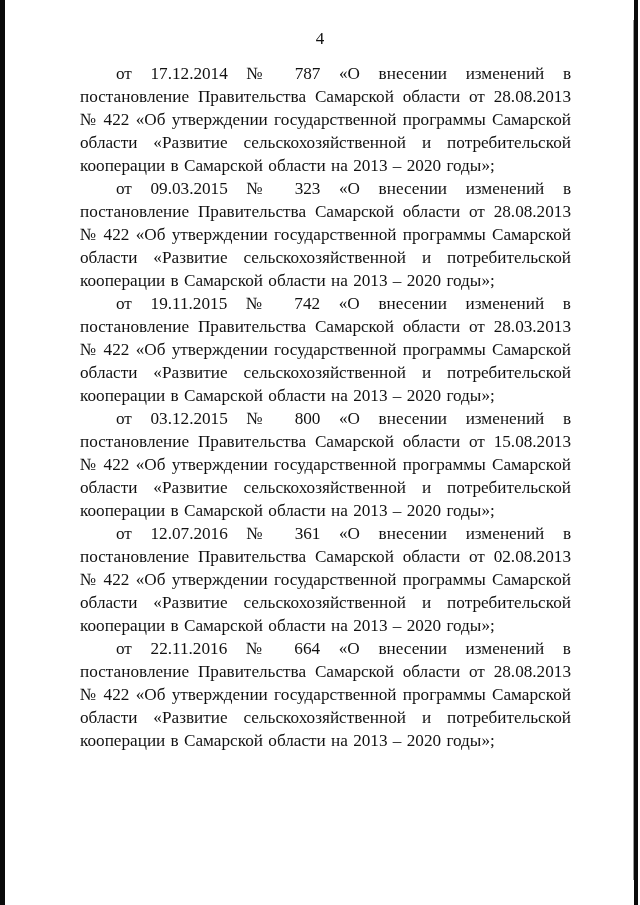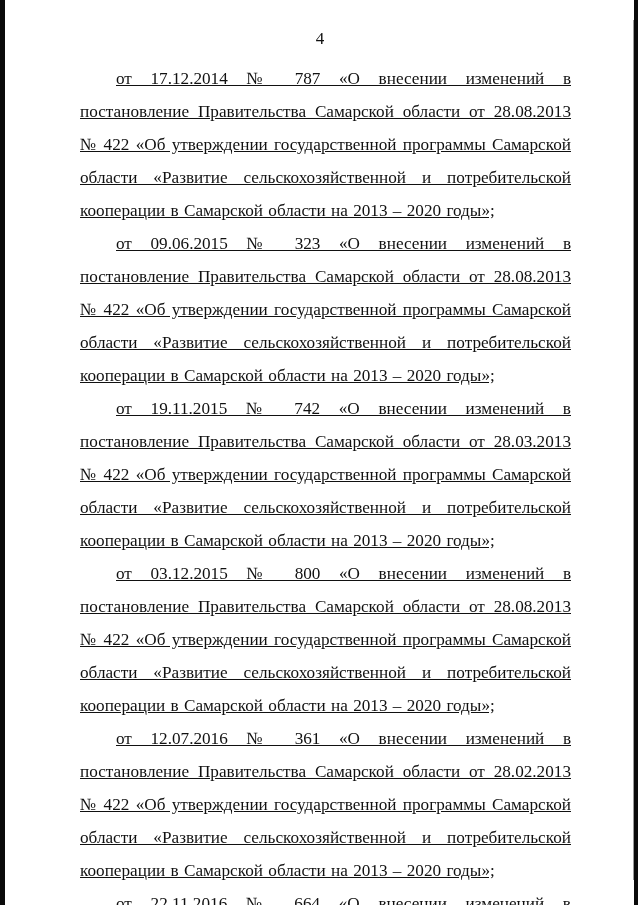--- a/index.html
+++ b/index.html
@@ -50,37 +50,36 @@
     }
     .content {
       position: absolute;
       left: 80px;
       top: 62px;
       width: 491px;
     }
     .para {
       margin: 0;
       font-size: 17.2px;
-      line-height: 33px;
+      line-height: 23px;
       text-align: justify;
       text-indent: 36px;
       word-spacing: 1px;
-      text-decoration: underline;
     }
   </style>
 </head>
 <body>
 
 <div class="scan-edge-left"></div>
 <div class="scan-edge-right"></div>
 <div class="scan-edge-right-gray"></div>
 
 <div class="page-number">4</div>
 
 <div class="content">
   <p class="para">от 17.12.2014 № 787 «О внесении изменений в постановление Правительства Самарской области от 28.08.2013 № 422 «Об утверждении государственной программы Самарской области «Развитие сельскохозяйственной и потребительской кооперации в Самарской области на 2013 – 2020 годы»;</p>
-  <p class="para">от 09.06.2015 № 323 «О внесении изменений в постановление Правительства Самарской области от 28.08.2013 № 422 «Об утверждении государственной программы Самарской области «Развитие сельскохозяйственной и потребительской кооперации в Самарской области на 2013 – 2020 годы»;</p>
+  <p class="para">от 09.03.2015 № 323 «О внесении изменений в постановление Правительства Самарской области от 28.08.2013 № 422 «Об утверждении государственной программы Самарской области «Развитие сельскохозяйственной и потребительской кооперации в Самарской области на 2013 – 2020 годы»;</p>
   <p class="para">от 19.11.2015 № 742 «О внесении изменений в постановление Правительства Самарской области от 28.03.2013 № 422 «Об утверждении государственной программы Самарской области «Развитие сельскохозяйственной и потребительской кооперации в Самарской области на 2013 – 2020 годы»;</p>
-  <p class="para">от 03.12.2015 № 800 «О внесении изменений в постановление Правительства Самарской области от 28.08.2013 № 422 «Об утверждении государственной программы Самарской области «Развитие сельскохозяйственной и потребительской кооперации в Самарской области на 2013 – 2020 годы»;</p>
-  <p class="para">от 12.07.2016 № 361 «О внесении изменений в постановление Правительства Самарской области от 28.02.2013 № 422 «Об утверждении государственной программы Самарской области «Развитие сельскохозяйственной и потребительской кооперации в Самарской области на 2013 – 2020 годы»;</p>
+  <p class="para">от 03.12.2015 № 800 «О внесении изменений в постановление Правительства Самарской области от 15.08.2013 № 422 «Об утверждении государственной программы Самарской области «Развитие сельскохозяйственной и потребительской кооперации в Самарской области на 2013 – 2020 годы»;</p>
+  <p class="para">от 12.07.2016 № 361 «О внесении изменений в постановление Правительства Самарской области от 02.08.2013 № 422 «Об утверждении государственной программы Самарской области «Развитие сельскохозяйственной и потребительской кооперации в Самарской области на 2013 – 2020 годы»;</p>
   <p class="para">от 22.11.2016 № 664 «О внесении изменений в постановление Правительства Самарской области от 28.08.2013 № 422 «Об утверждении государственной программы Самарской области «Развитие сельскохозяйственной и потребительской кооперации в Самарской области на 2013 – 2020 годы»;</p>
 
 </div>
 
 </body></html>

